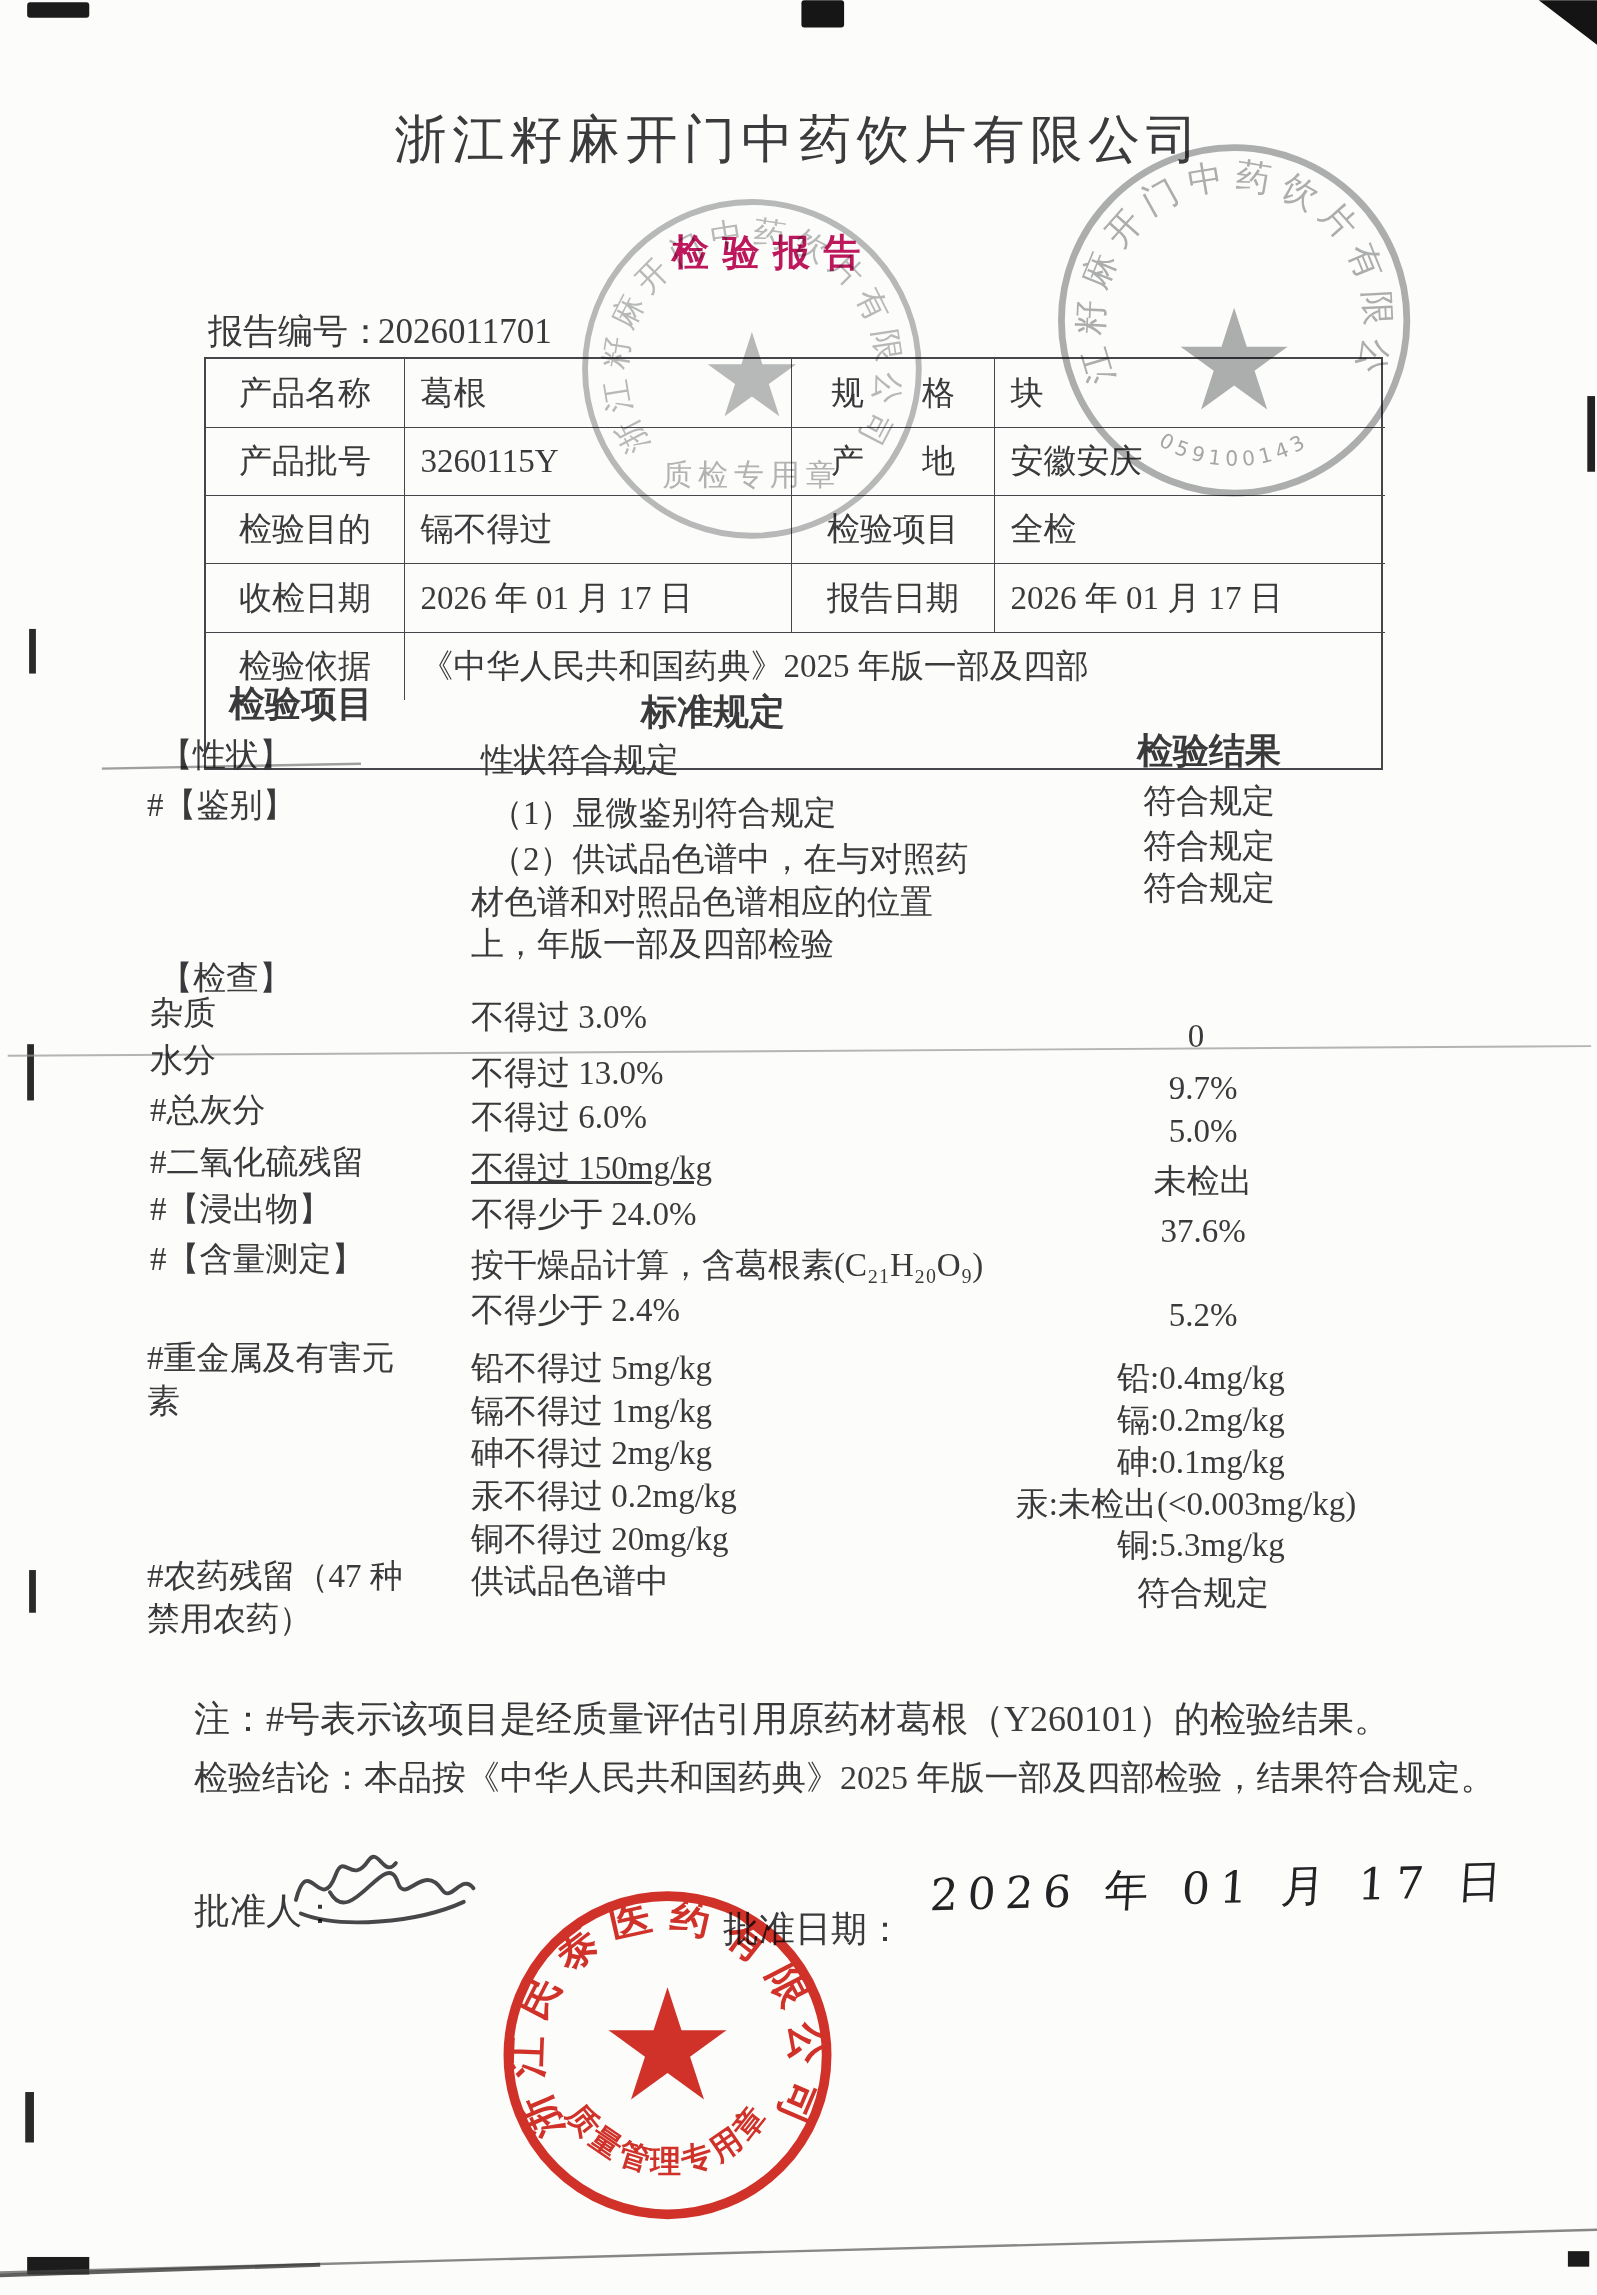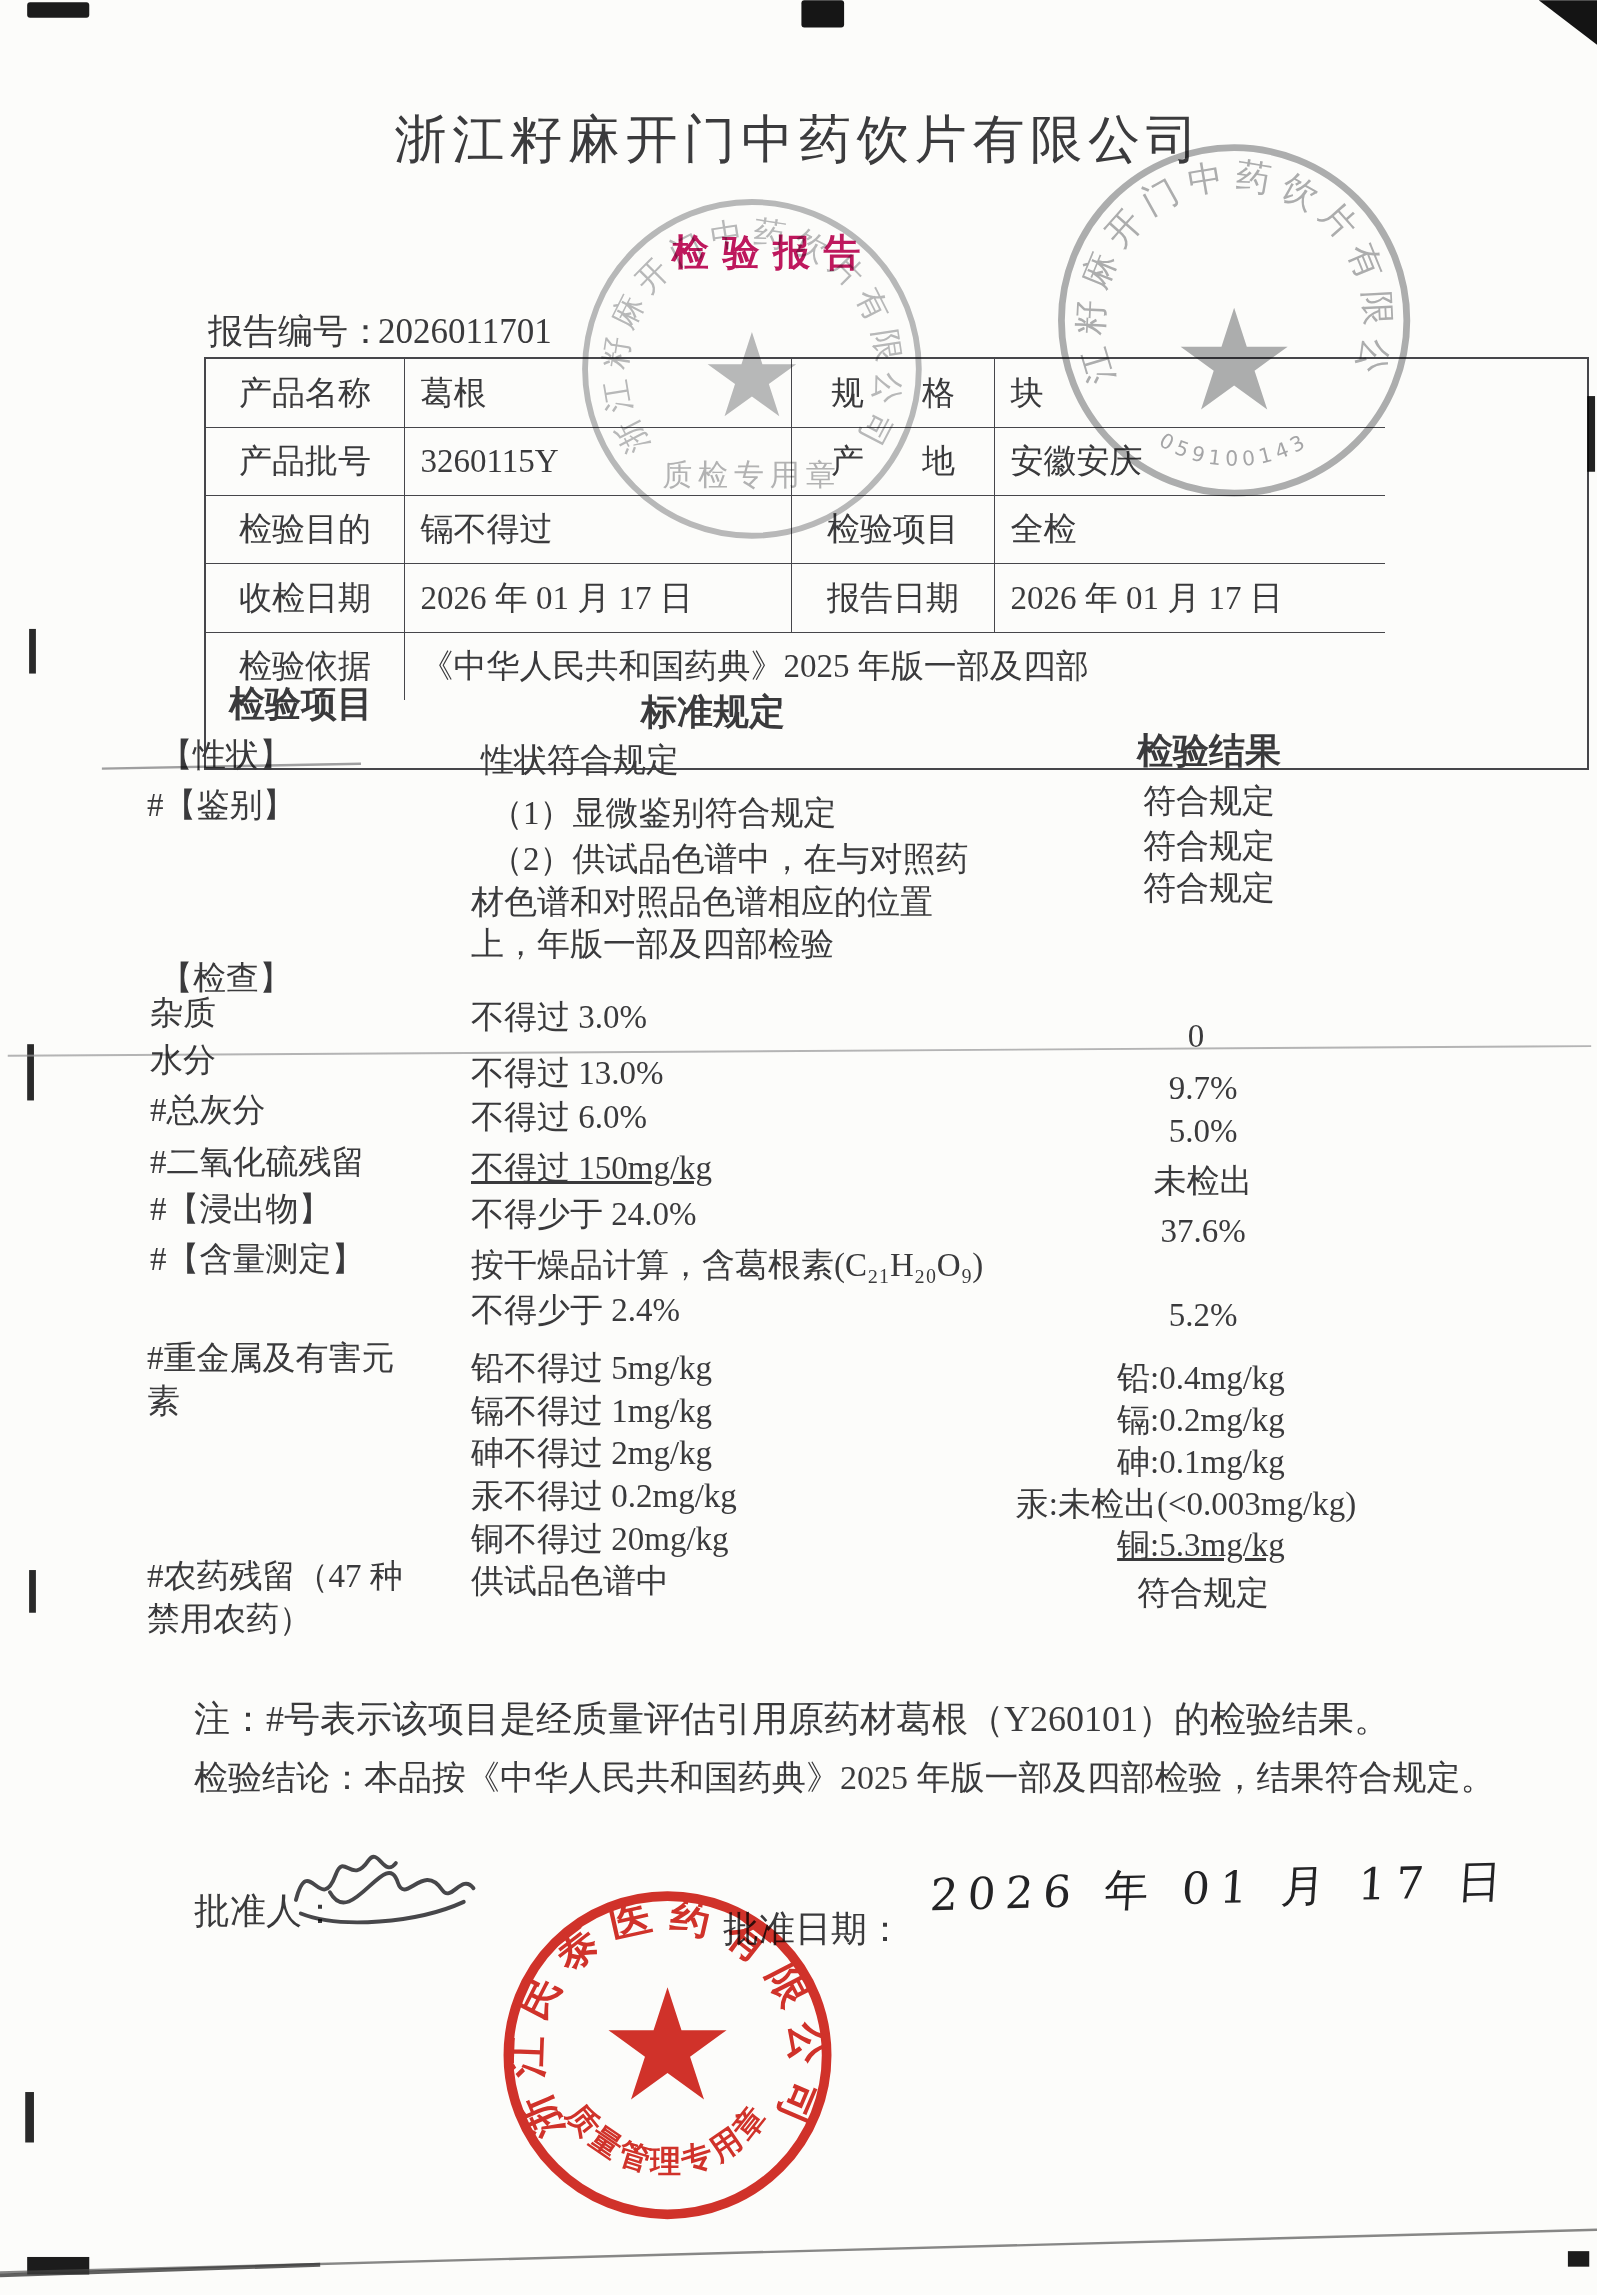--- a/index.html
+++ b/index.html
@@ -7,21 +7,21 @@
     position:relative;width:1597px;height:2296px;margin:0 auto;
     background:#fcfcfa;overflow:hidden;
     font-family:"Liberation Serif","DejaVu Serif",serif;color:#3a3a3c;
   }
   .t{position:absolute;white-space:nowrap;font-size:33px;line-height:1.18;}
   .b{font-weight:bold;}
   .c{transform:translateX(-50%);}
   .sans{font-family:"Liberation Sans","DejaVu Sans",sans-serif;}
   
   .info-table{
-    position:absolute;left:204px;top:357px;width:1385px;height:413px;
+    position:absolute;left:204px;top:357px;width:1179px;height:413px;
     display:grid;grid-template-columns:198px 387px 203px 391px;
     grid-template-rows:repeat(6,1fr);
     border:2.4px solid #46464a;box-sizing:border-box;
   }
   .cell{
     border-top:1.9px solid #46464a;border-left:1.9px solid #46464a;
     display:flex;align-items:center;font-size:33px;color:#3a3a3c;
     box-sizing:border-box;overflow:hidden;
   }
   .r1{border-top:none;}
@@ -158,21 +158,21 @@
   <div class="t" style="left:147px;top:1382px;">素</div>
   <div class="t" style="left:471px;top:1349px;">铅不得过 5mg/kg</div>
   <div class="t" style="left:471px;top:1392px;">镉不得过 1mg/kg</div>
   <div class="t" style="left:471px;top:1434px;">砷不得过 2mg/kg</div>
   <div class="t" style="left:471px;top:1477px;">汞不得过 0.2mg/kg</div>
   <div class="t" style="left:471px;top:1520px;">铜不得过 20mg/kg</div>
   <div class="t c" style="left:1201px;top:1359px;">铅:0.4mg/kg</div>
   <div class="t c" style="left:1201px;top:1401px;">镉:0.2mg/kg</div>
   <div class="t c" style="left:1201px;top:1443px;">砷:0.1mg/kg</div>
   <div class="t c" style="left:1186px;top:1485px;">汞:未检出(&lt;0.003mg/kg)</div>
-  <div class="t c" style="left:1201px;top:1526px;text-decoration:underline;">铜:5.3mg/kg</div>
+  <div class="t c" style="left:1201px;top:1526px;">铜:5.3mg/kg</div>
 
   <div class="t" style="left:147px;top:1557px;">#农药残留（47 种</div>
   <div class="t" style="left:147px;top:1600px;">禁用农药）</div>
   <div class="t" style="left:471px;top:1562px;">供试品色谱中</div>
   <div class="t c" style="left:1203px;top:1574px;">符合规定</div>
 
   <div class="t" style="left:194px;top:1698px;font-size:36px;">注：#号表示该项目是经质量评估引用原药材葛根（Y260101）的检验结果。</div>
   <div class="t" style="left:194px;top:1758px;font-size:34px;">检验结论：本品按《中华人民共和国药典》2025 年版一部及四部检验，结果符合规定。</div>
 
   <div class="t" style="left:194px;top:1890px;font-size:36px;">批准人：</div>

